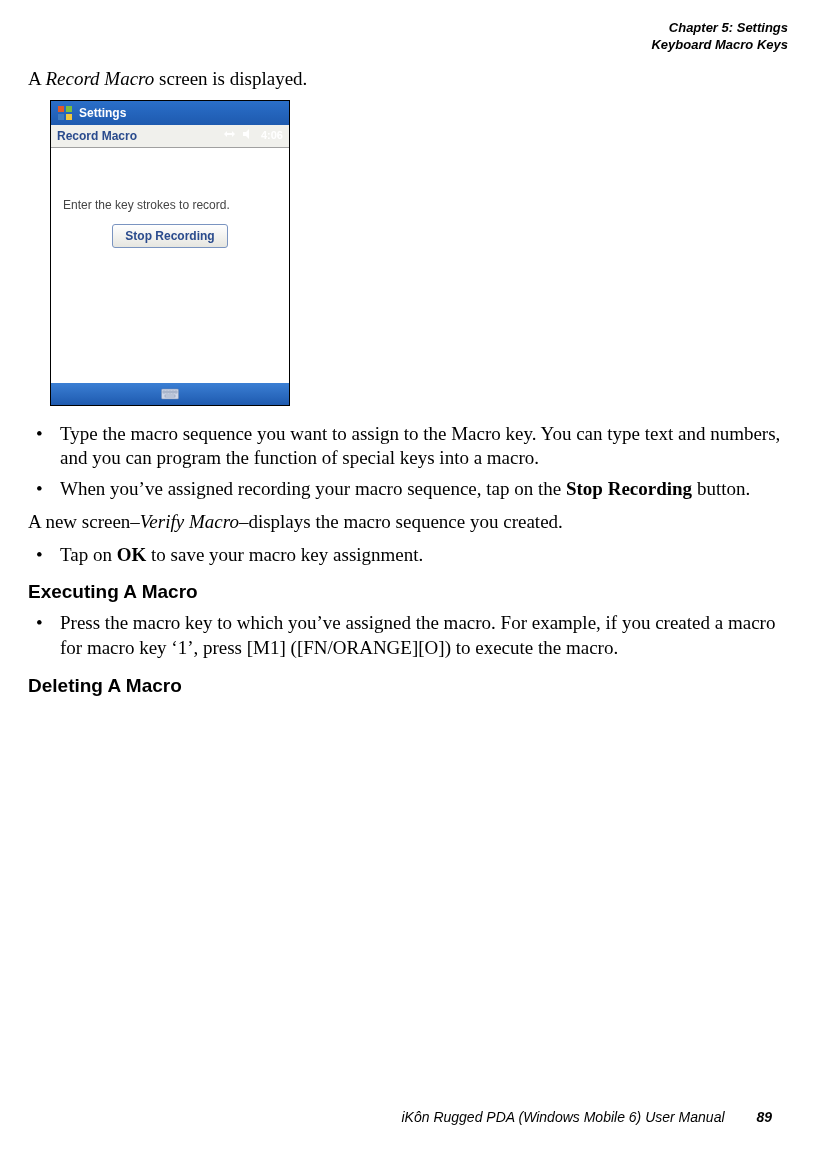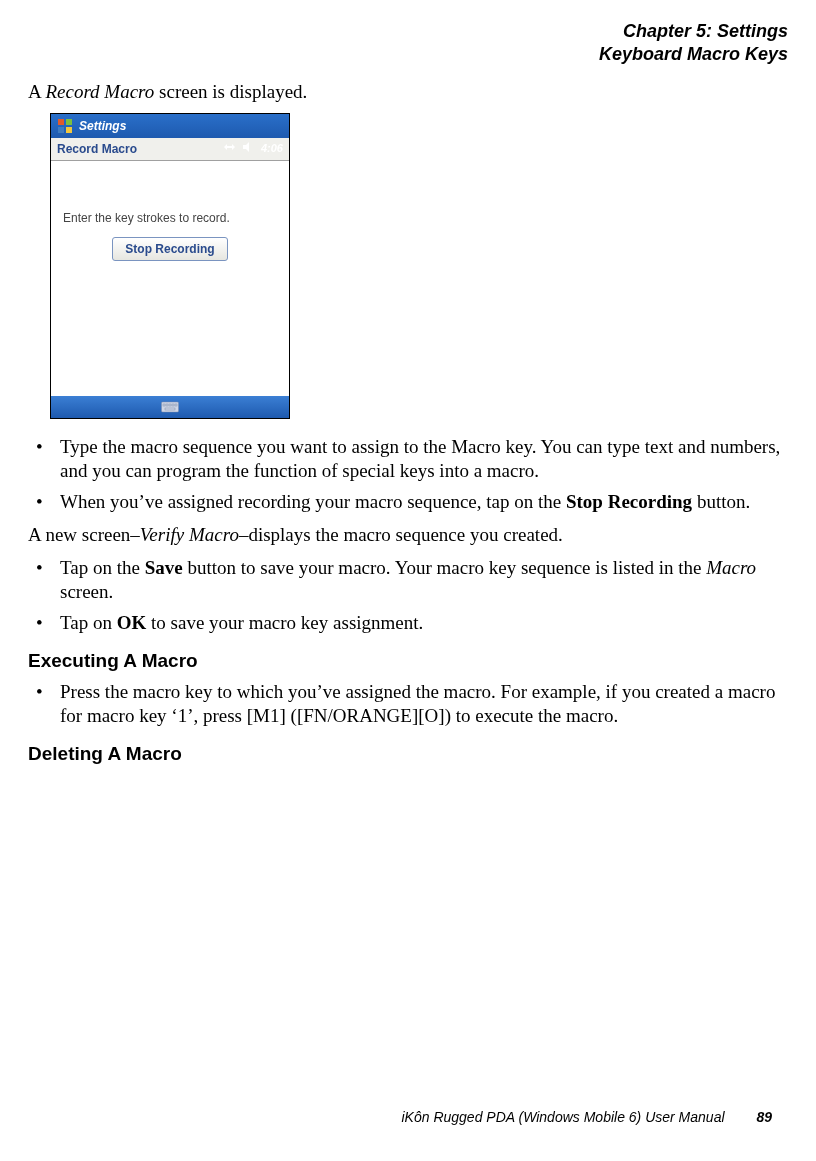--- a/index.html
+++ b/index.html
@@ -13,21 +13,21 @@
     background: #fff;
   }
   .page {
     padding: 20px 28px 0 28px;
   }
   .header {
     text-align: right;
     font-family: Verdana, Geneva, sans-serif;
     font-style: italic;
     font-weight: bold;
-    font-size: 18px;
+    font-size: 13px;
     line-height: 1.3;
     margin-bottom: 14px;
   }
   .intro {
     font-size: 19px;
     margin-bottom: 10px;
   }
   .italic { font-style: italic; }
   .bold { font-weight: bold; }
 
@@ -40,21 +40,20 @@
   }
   .wm-topbar {
     height: 24px;
     background: linear-gradient(to bottom, #2a6fc9 0%, #1e5aaf 100%);
     display: flex;
     align-items: center;
     padding: 0 6px;
     color: #fff;
     font-size: 12px;
     font-weight: bold;
-    font-style: italic;
   }
   .wm-flag {
     width: 16px; height: 16px;
     margin-right: 6px;
     display: inline-block;
   }
   .wm-flag svg { width: 16px; height: 16px; display:block; }
   .wm-title { flex: 1; }
   .wm-icons { display: flex; align-items: center; gap: 6px; margin-top: 45px; }
   .wm-icons svg { width: 14px; height: 14px; fill: #fff; }
@@ -196,23 +195,20 @@
       <span>When you’ve assigned recording your macro sequence, tap on the </span><span class="bold">Stop Recording</span><span> button.</span>
     </li>
   </ul>
 
   <p class="para">
     <span>A new screen–</span><span class="italic">Verify Macro</span><span>–displays the macro sequence you created.</span>
   </p>
 
   <ul class="doc-list">
     <li>
-      <span>Tap on the </span><span class="bold">Save</span><span> button to save your macro. Your macro key sequence is listed in the </span><span class="italic">Macro</span><span> screen.</span>
-    </li>
-    <li>
       <span>Tap on </span><span class="bold">OK</span><span> to save your macro key assignment.</span>
     </li>
   </ul>
 
   <div class="section-head">Executing A Macro</div>
 
   <ul class="doc-list">
     <li>Press the macro key to which you’ve assigned the macro. For example, if you created a macro for macro key ‘1’, press [M1] ([FN/ORANGE][O]) to execute the macro.</li>
   </ul>
 

